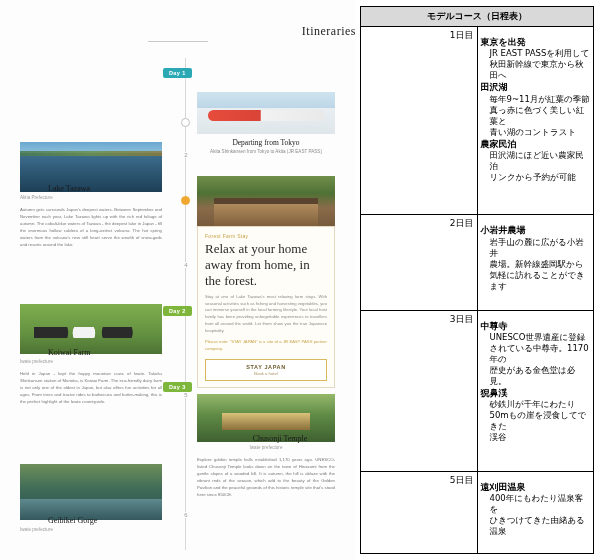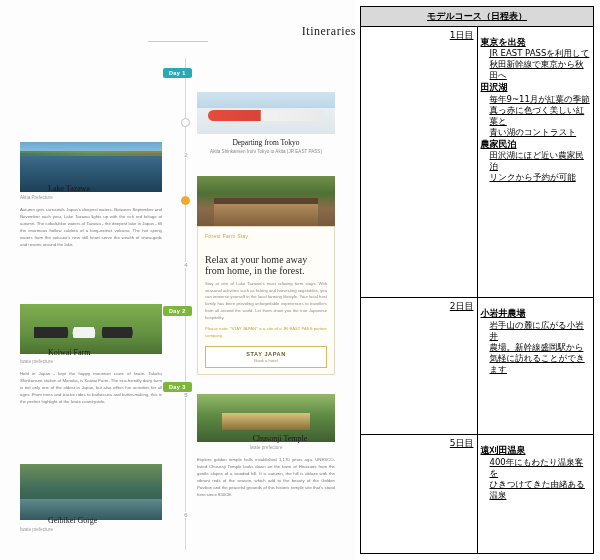--- a/index.html
+++ b/index.html
@@ -146,21 +146,21 @@
     position:absolute;
     border:1px solid #e6d9bf;
     background:#fffdf7;
     padding:6px 7px;
   }
   .promo .promo-kicker {
     font-size:5px; color:#c8a24a; letter-spacing:.3px;
   }
   .promo .promo-title {
     font-family:"Liberation Serif", serif;
-    font-size:10px; color:#2a2a2a; margin-top:15px;
+    font-size:13px; color:#2a2a2a; margin-top:2px;
   }
   .promo p {
     margin:5px 0 0 0; font-size:4.2px; line-height:1.6; color:#8a8a8a;
     text-align:justify;
   }
   .promo .promo-note { color:#c8a24a; }
   .promo-btn {
     margin-top:6px; border:1px solid #d8b85e; background:#ffffff;
     text-align:center; padding:4px 0;
   }
@@ -170,21 +170,20 @@
   
   .right {
     width:244px; height:560px; background:#ffffff;
     padding:6px 6px 6px 4px;
   }
   table.jp {
     width:100%; height:100%;
     border-collapse:collapse;
     table-layout:fixed;
     font-family:"DejaVu Sans", sans-serif;
-    text-decoration:underline;
   }
   table.jp th, table.jp td {
     border:1px solid #000000;
     vertical-align:top;
   }
   table.jp th {
     background:#d9d9d9;
     font-size:9px; font-weight:bold; text-align:center;
     padding:3px 0; color:#000;
   }
@@ -318,20 +317,37 @@
           <td class="bodycell">
             <div class="blk">
               <div class="hd">小岩井農場</div>
               <div class="ln">岩手山の麓に広がる小岩井</div>
               <div class="ln">農場。新幹線盛岡駅から</div>
               <div class="ln">気軽に訪れることができます</div>
             </div>
           </td>
         </tr>
 
+        <tr>
+          <td class="daycell">3日目</td>
+          <td class="bodycell">
+            <div class="blk">
+              <div class="hd">中尊寺</div>
+              <div class="ln">UNESCO世界遺産に登録</div>
+              <div class="ln">されている中尊寺。1170年の</div>
+              <div class="ln">歴史がある金色堂は必見。</div>
+            </div>
+            <div class="blk">
+              <div class="hd">猊鼻渓</div>
+              <div class="ln">砂鉄川が千年にわたり</div>
+              <div class="ln">50mもの崖を浸食してできた</div>
+              <div class="ln">渓谷</div>
+            </div>
+          </td>
+        </tr>
 
 
         <tr>
           <td class="daycell">5日目</td>
           <td class="bodycell">
             <div class="blk">
               <div class="hd">遠刈田温泉</div>
               <div class="ln">400年にもわたり温泉客を</div>
               <div class="ln">ひきつけてきた由緒ある温泉</div>
             </div>

